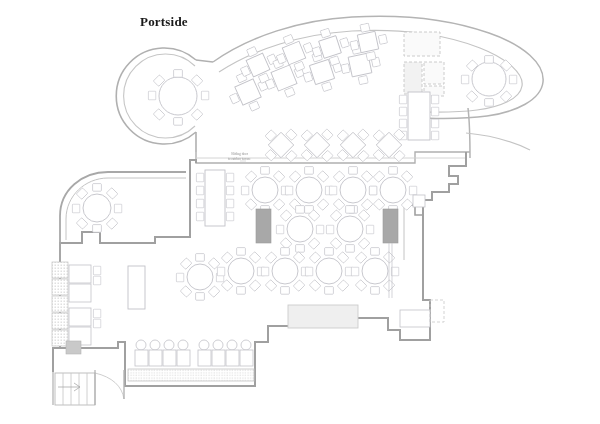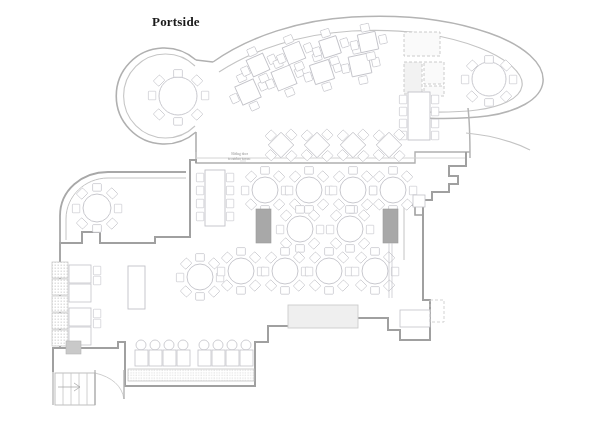--- a/index.html
+++ b/index.html
@@ -12,21 +12,21 @@
   }
   #plan-root {
     position: relative;
     width: 600px;
     height: 424px;
     background: #ffffff;
     overflow: hidden;
   }
   #plan-title {
     position: absolute;
-    left: 152px;
+    left: 140px;
     top: 14px;
     font-family: "Liberation Serif", serif;
     font-weight: bold;
     font-size: 13px;
     color: #1a1a1a;
     letter-spacing: 0.2px;
     white-space: nowrap;
   }
   #plan-svg {
     position: absolute;

